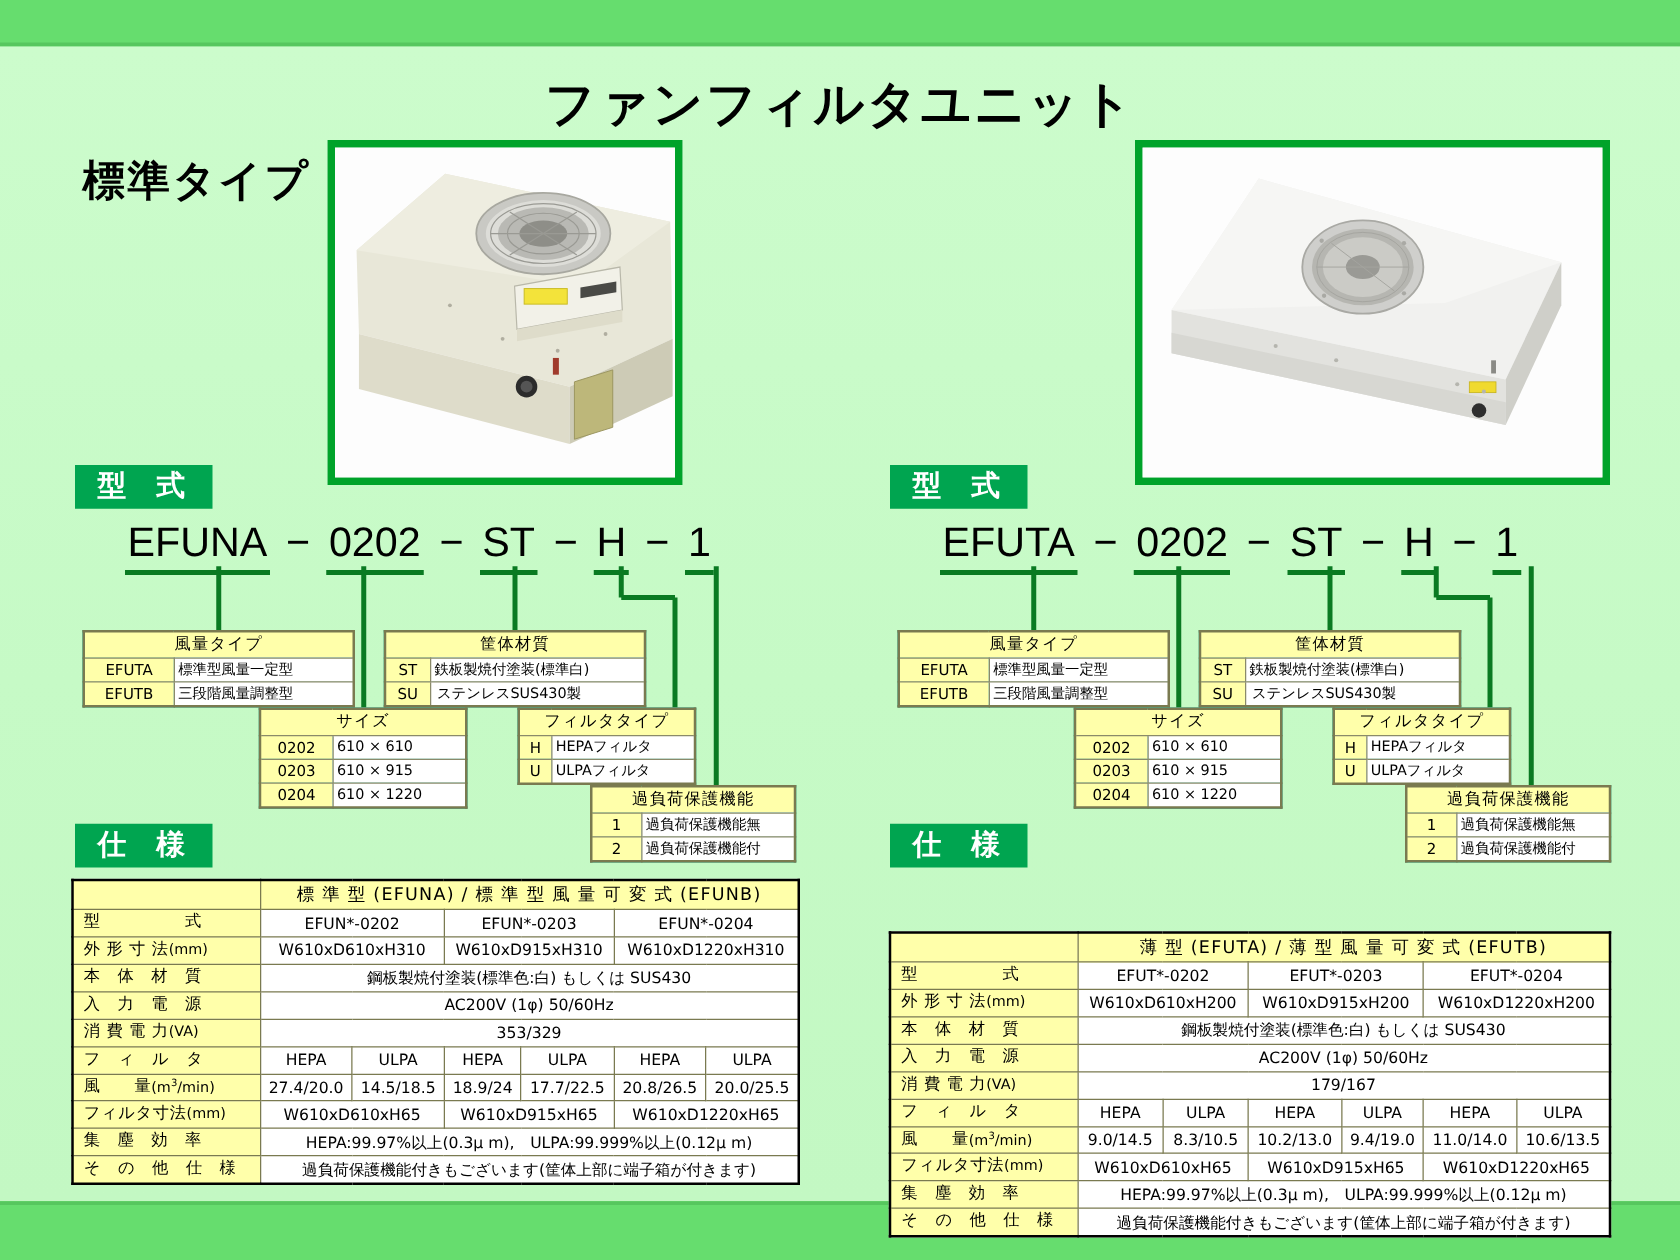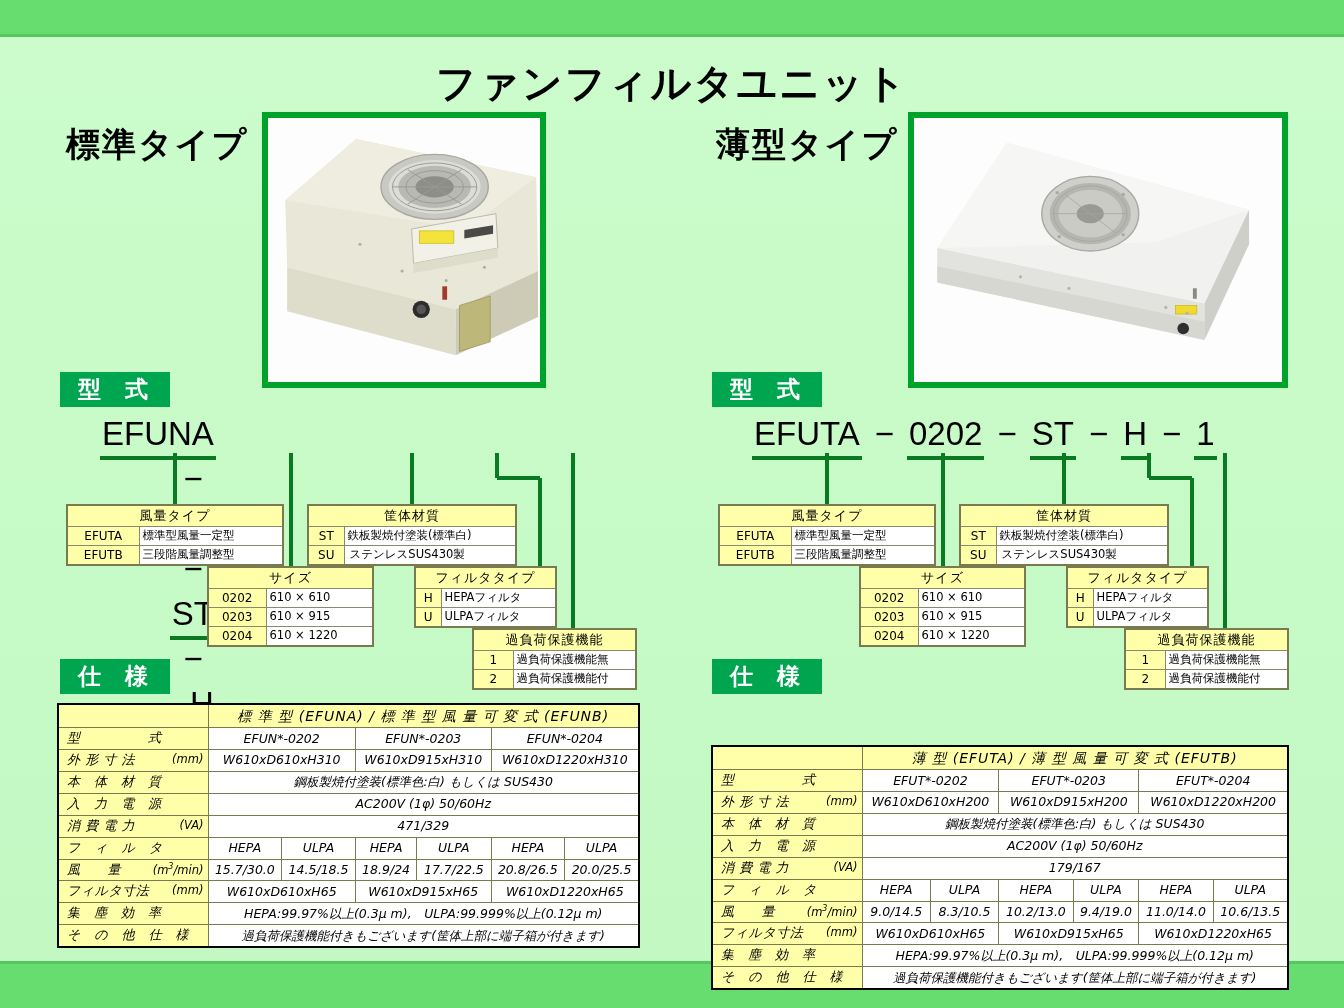--- a/index.html
+++ b/index.html
@@ -75,21 +75,21 @@
   #badge-spec-r  { left: 712px; top: 659px; }
 
   
   .code-row {
     position: absolute;
     display: flex; align-items: flex-end;
     font-family: "Liberation Sans", sans-serif;
     font-size: 33px; color: #000;
     white-space: nowrap;
   }
-  #code-l { left: 100px; top: 415px; flex-direction: column; }
+  #code-l { left: 100px; top: 415px; }
   #code-r { left: 752px; top: 415px; }
   .code-seg { position: relative; padding: 0 2px 7px 2px; }
   .code-seg.underlined::after {
     content: ""; position: absolute; left: 0; right: 0; bottom: 0;
     height: 4px; background: #0a7a22;
   }
   .code-dash { padding: 0 13px 7px 13px; }
 
   
   .leaders { position: absolute; left: 0; top: 0; width: 1344px; height: 1008px; pointer-events: none; }
@@ -130,21 +130,20 @@
 
   
   .spec {
     position: absolute;
     border-collapse: collapse;
     background: #ffffff;
     font-family: "DejaVu Sans", sans-serif;
     font-size: 12.5px;
     color: #000;
     border: 2px solid #000;
-    font-style: italic;
   }
   #spec-l { left: 57px;  top: 703px; width: 583px; }
   #spec-r { left: 711px; top: 745px; width: 578px; }
 
   .spec td {
     border: 1px solid #7a7a50;
     padding: 2px 4px;
     text-align: center;
     line-height: 1.3;
     white-space: nowrap;
@@ -158,35 +157,34 @@
     width: 150px;
   }
   .spec td.tophdr {
     background: #ffffaa;
     font-size: 14px;
     letter-spacing: 1px;
   }
   .spec td.blank { background: #ffffaa; }
   .sup { font-size: 8px; vertical-align: super; }
 
-  .rh-wrap { display: flex; justify-content: space-between; }
+  .rh-wrap { display: flex; justify-content: flex-start; }
   .rh-wrap .unit { letter-spacing: 0; font-size: 11.5px; }
 </style>
 </head>
 <body>
 
 <div id="page">
   <div id="inner"></div>
 
   <div id="sheet">
 
     <div class="main-title">ファンフィルタユニット</div>
 
     <div class="type-label" id="label-std">標準タイプ</div>
-    <div class="type-label" id="label-thin">薄型タイプ</div>
 
     <div class="photo-frame" id="photo-std">
       <svg class="svg-photo" viewBox="0 0 284 276" preserveAspectRatio="none">
         <rect x="0" y="0" width="284" height="276" fill="#fdfdfd"></rect>
 
         <polygon points="18,86 92,22 280,62 282,160 196,200 20,156" fill="#e8e7d8"></polygon>
 
         <polygon points="18,86 92,22 280,62 206,116" fill="#eeede0"></polygon>
 
         <polygon points="20,156 196,200 196,248 20,202" fill="#dedcca"></polygon>
@@ -524,39 +522,39 @@
         <td class="rowhdr">入　力　電　源</td>
         <td colspan="6">AC200V (1φ) 50/60Hz</td>
       </tr>
       <tr>
         <td class="rowhdr">
           <span class="rh-wrap">
                 <span>消 費 電 力</span>
                 <span class="unit">(VA)</span>
               </span>
         </td>
-        <td colspan="6">471/329</td>
+        <td colspan="6">353/329</td>
       </tr>
       <tr>
         <td class="rowhdr">フ　ィ　ル　タ</td>
         <td>HEPA</td>
         <td>ULPA</td>
         <td>HEPA</td>
         <td>ULPA</td>
         <td>HEPA</td>
         <td>ULPA</td>
       </tr>
       <tr>
         <td class="rowhdr">
           <span class="rh-wrap">
                 <span>風　　量</span>
                 <span class="unit">(m<span class="sup">3</span>/min)</span>
               </span>
         </td>
-        <td>15.7/30.0</td>
+        <td>27.4/20.0</td>
         <td>14.5/18.5</td>
         <td>18.9/24</td>
         <td>17.7/22.5</td>
         <td>20.8/26.5</td>
         <td>20.0/25.5</td>
       </tr>
       <tr>
         <td class="rowhdr">
           <span class="rh-wrap">
                 <span>フィルタ寸法</span>

